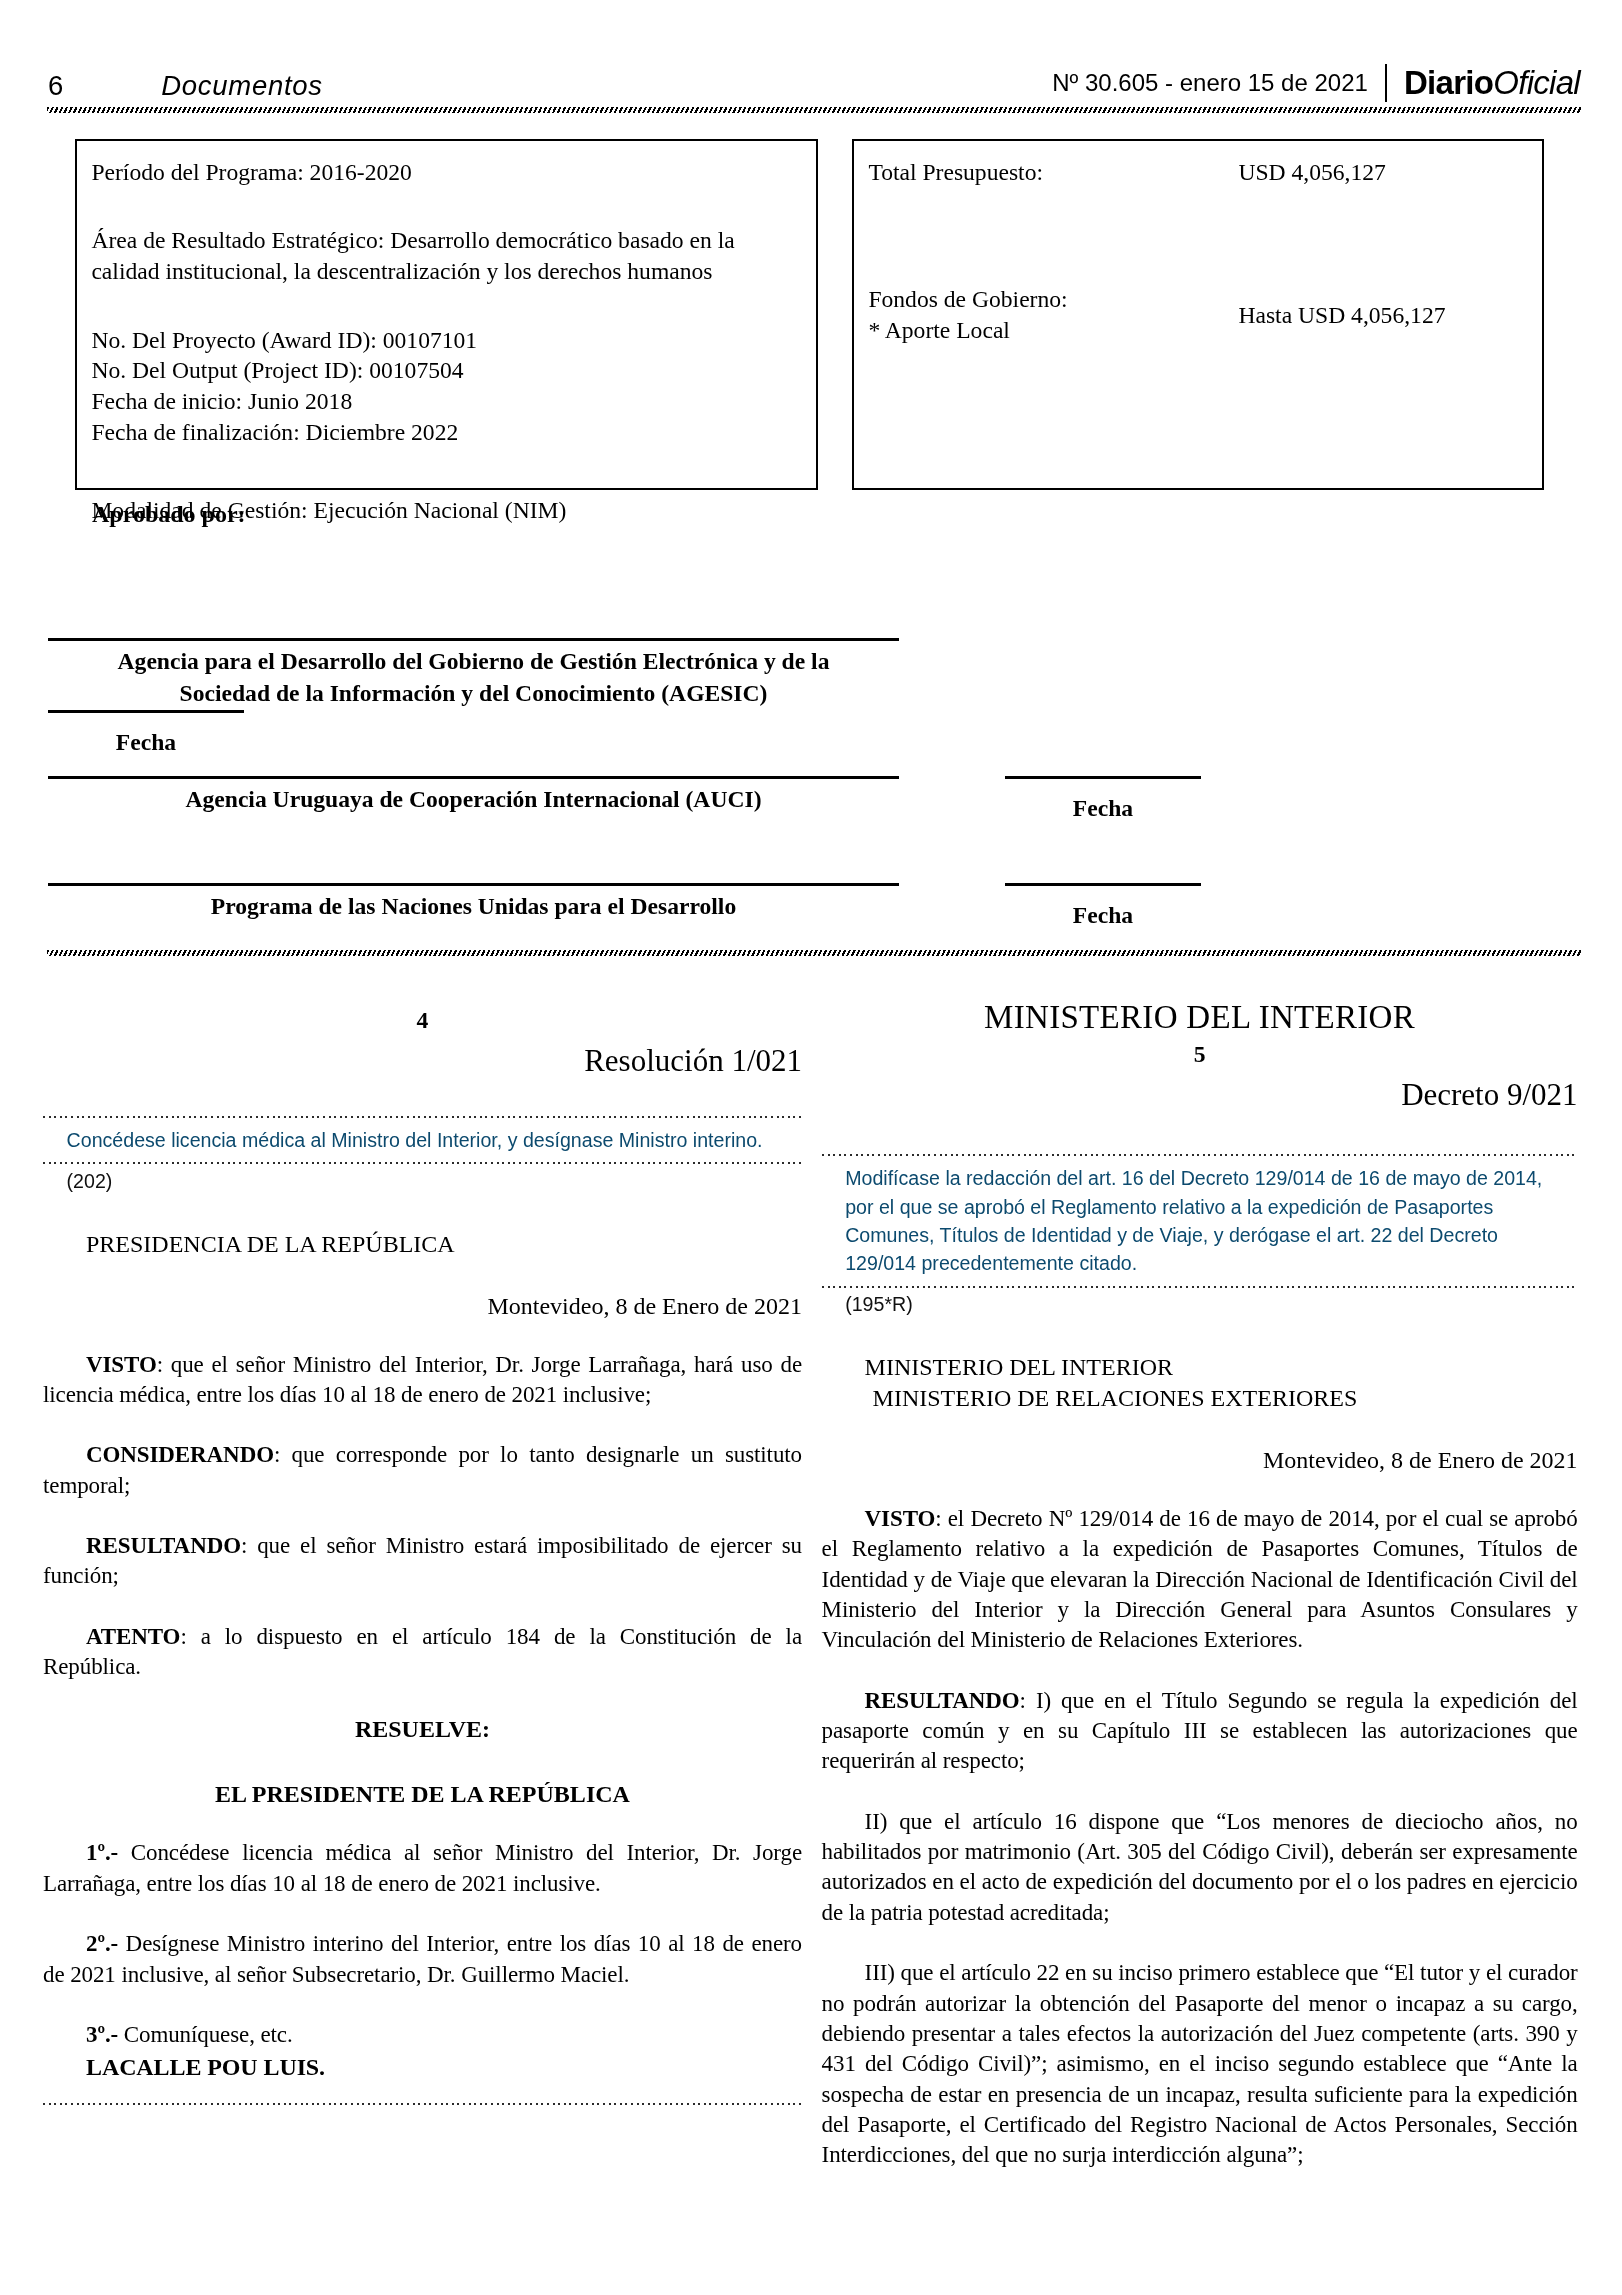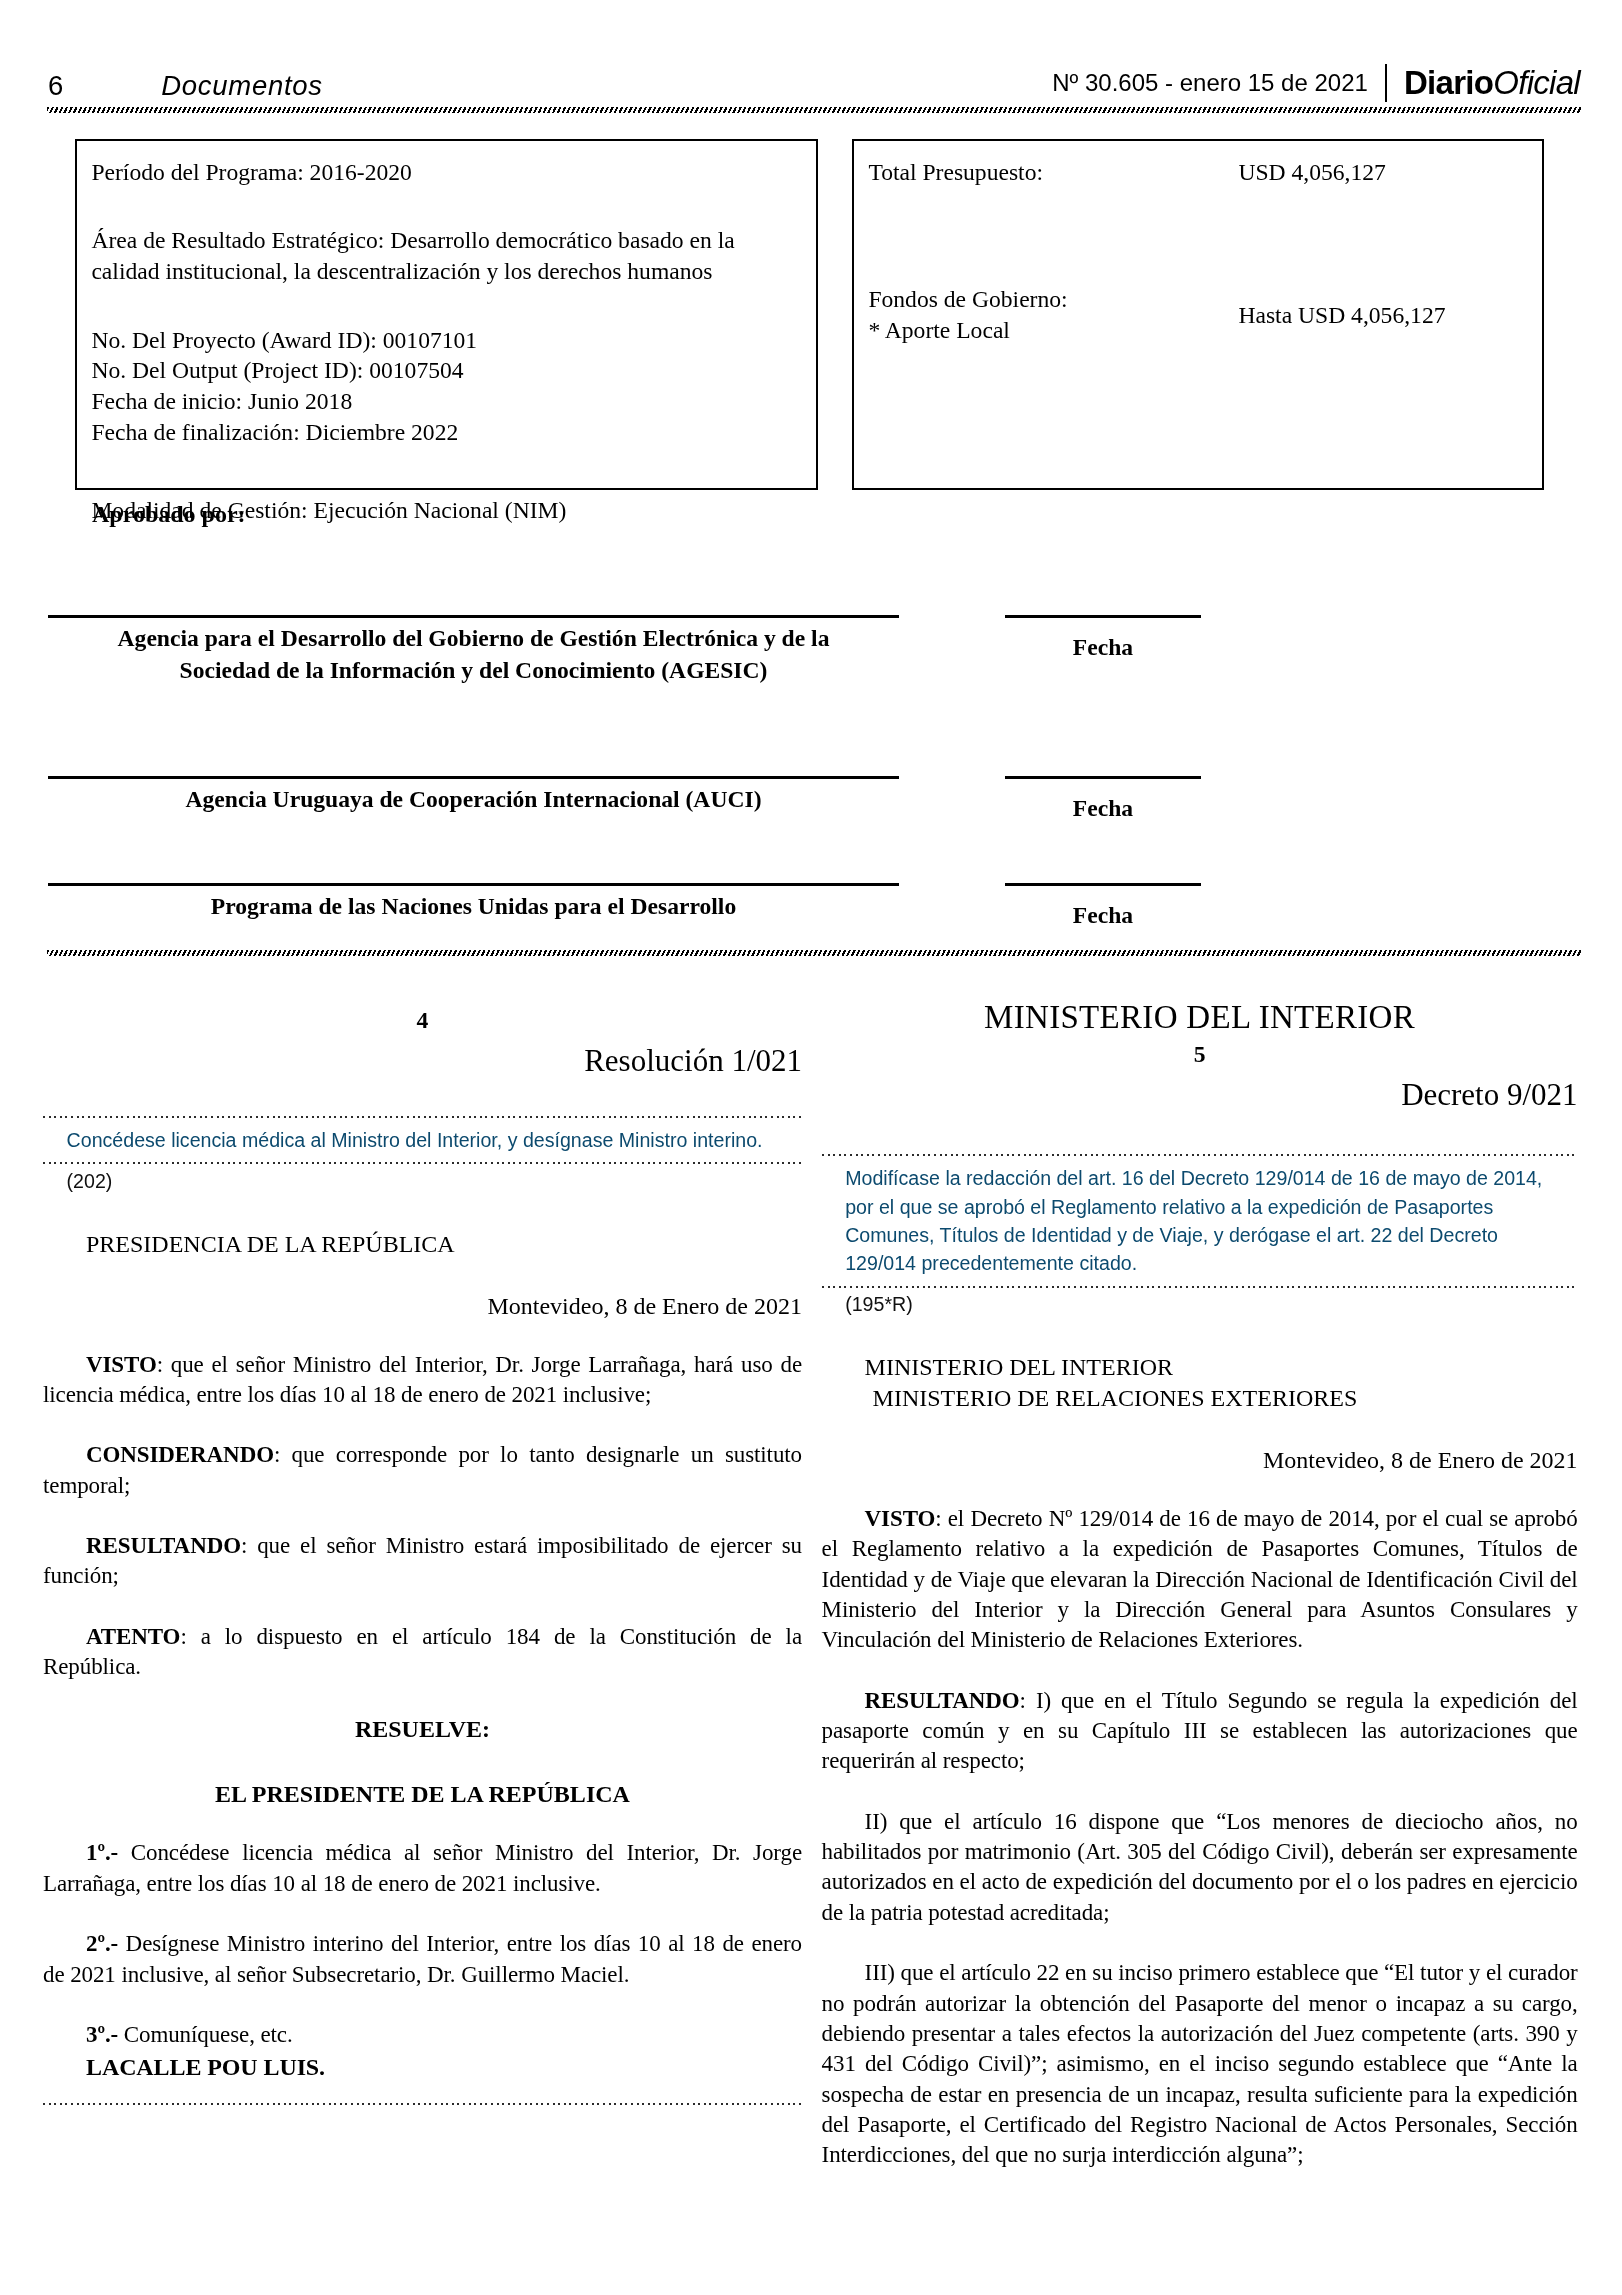--- a/index.html
+++ b/index.html
@@ -47,21 +47,21 @@
   .gap-md { margin-top: 48px; }
   .b-row { display: flex; }
   .b-row .lbl { width: 370px; flex: none; }
   .b-row2 { display: flex; align-items: center; margin-top: 97px; }
   .b-row2 .lbl { width: 370px; flex: none; }
 
   .approved { position: absolute; top: 501px; left: 92px; font-weight: bold; font-size: 24px; }
 
   
   .sig-row { position: absolute; left: 48px; width: 1153px; display: flex; justify-content: space-between; }
-  .sig-row-0 { top: 615px; }
+  .sig-row-0 { top: 638px; flex-direction: column; }
   .sig-row-1 { top: 776px; }
   .sig-row-2 { top: 883px; }
   .sig-name {
     width: 851px; border-top: 3.3px solid #000; padding-top: 5.2px;
     text-align: center; font-weight: bold; font-size: 23.6px; line-height: 1.35;
   }
   .sig-name span { display: block; }
   .sig-date {
     width: 196px; border-top: 3.3px solid #000; padding-top: 16px;
     text-align: center; font-weight: bold; font-size: 23.6px;

